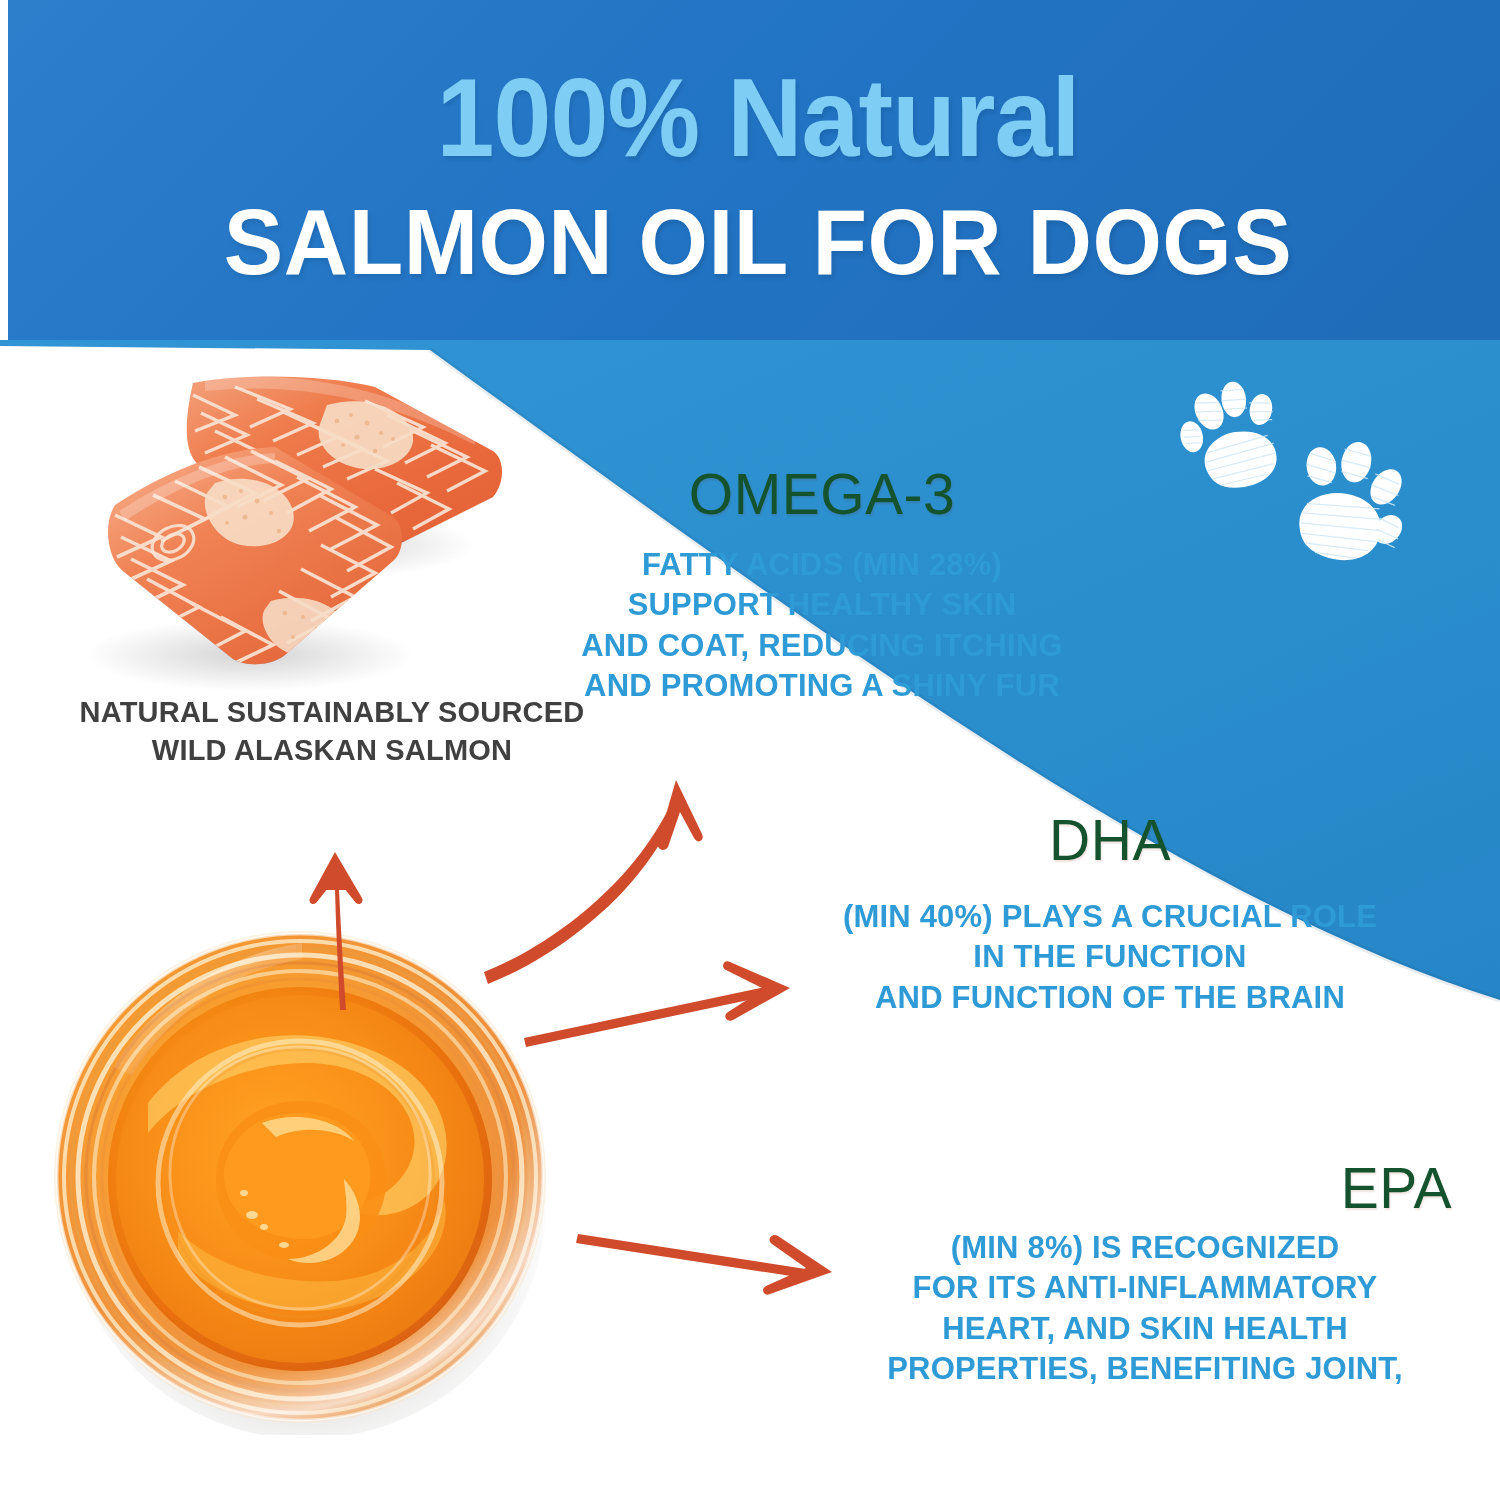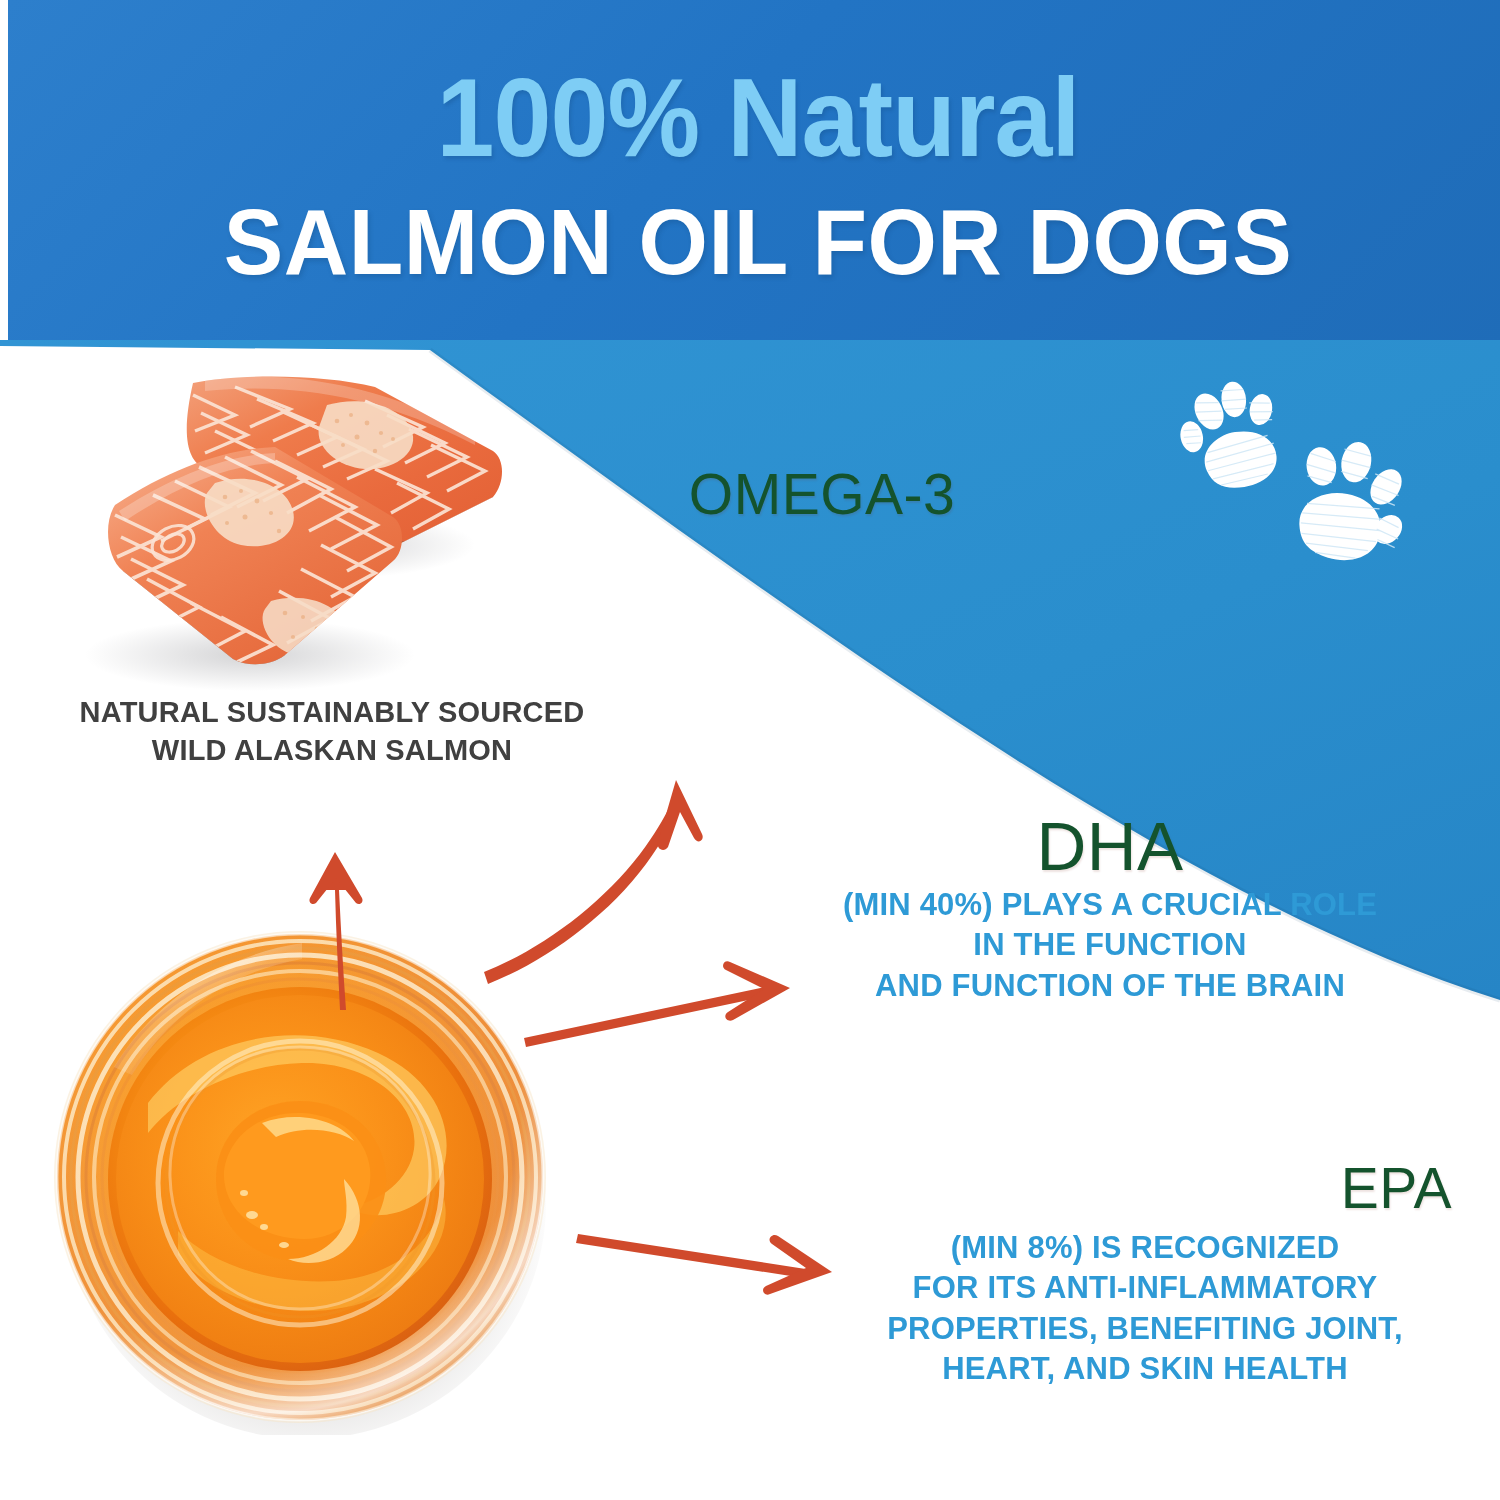--- a/index.html
+++ b/index.html
@@ -127,21 +127,21 @@
     letter-spacing: 0.2px;
   }
 
   
   .block-omega   { left: 404px; top: 466px; width: 836px; }
   .block-omega .nutrient-title { font-size: 57px; margin-bottom: 22px; }
   .block-omega .nutrient-body  { font-size: 31px; }
 
   
   .block-dha     { left: 790px; top: 812px; width: 640px; }
-  .block-dha .nutrient-title { font-size: 69px; margin-bottom: 4px; }
+  .block-dha .nutrient-title { font-size: 57px; margin-bottom: 28px; }
   .block-dha .nutrient-body  { font-size: 31px; }
 
   
   .block-epa     { left: 838px; top: 1160px; width: 614px; }
   .block-epa .nutrient-title { font-size: 57px; margin-bottom: 11px; text-align: right; }
   .block-epa .nutrient-body  { font-size: 31px; }
 
 </style>
 </head>
 <body>
@@ -459,34 +459,40 @@
       <g>
         <path d="M 578,1234 L 812,1270 L 810,1279 L 576,1243 Z"></path>
         <path d="M 832,1272 L 778,1236 C 772,1232 766,1240 772,1244 L 806,1268
                  L 766,1286 C 760,1289 764,1297 770,1294 Z"></path>
       </g>
     </g>
   </svg>
 
   <div class="nutrient-block block-omega">
     <div class="nutrient-title">OMEGA-3</div>
+    <div class="nutrient-body">
+      <div>FATTY ACIDS (MIN 28%)</div>
+      <div>SUPPORT HEALTHY SKIN</div>
+      <div>AND COAT, REDUCING ITCHING</div>
+      <div>AND PROMOTING A SHINY FUR</div>
+    </div>
   </div>
 
   <div class="nutrient-block block-dha">
     <div class="nutrient-title">DHA</div>
     <div class="nutrient-body">
       <div>(MIN 40%) PLAYS A CRUCIAL ROLE</div>
       <div>IN THE FUNCTION</div>
       <div>AND FUNCTION OF THE BRAIN</div>
     </div>
   </div>
 
   <div class="nutrient-block block-epa">
     <div class="nutrient-title">EPA</div>
     <div class="nutrient-body">
       <div>(MIN 8%) IS RECOGNIZED</div>
       <div>FOR ITS ANTI-INFLAMMATORY</div>
+      <div>HEART, AND SKIN HEALTH</div>
       <div>PROPERTIES, BENEFITING JOINT,</div>
-      <div>HEART, AND SKIN HEALTH</div>
     </div>
   </div>
 
 </div>
 
 </body></html>

